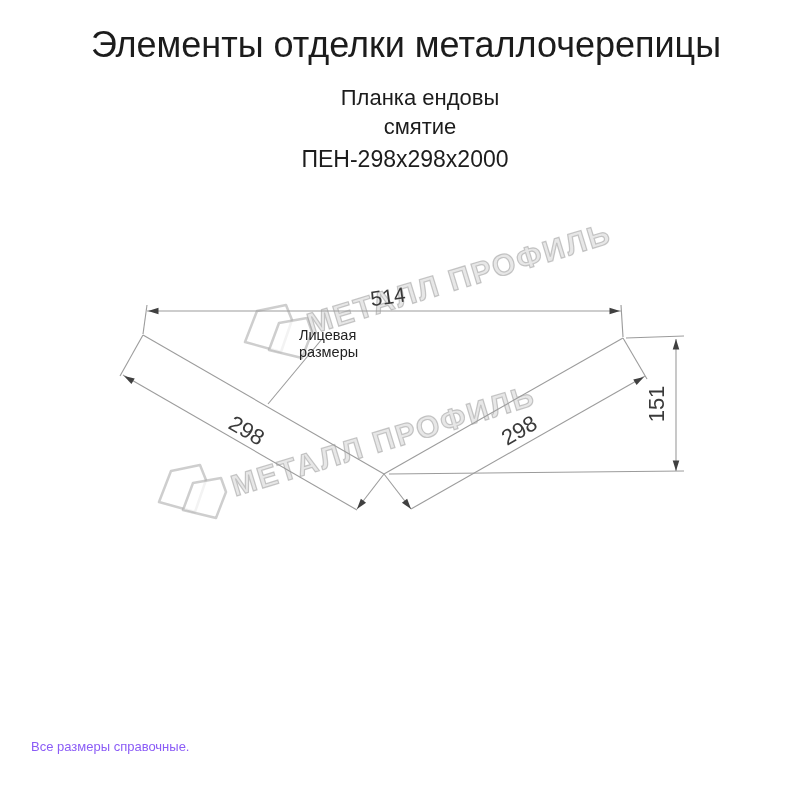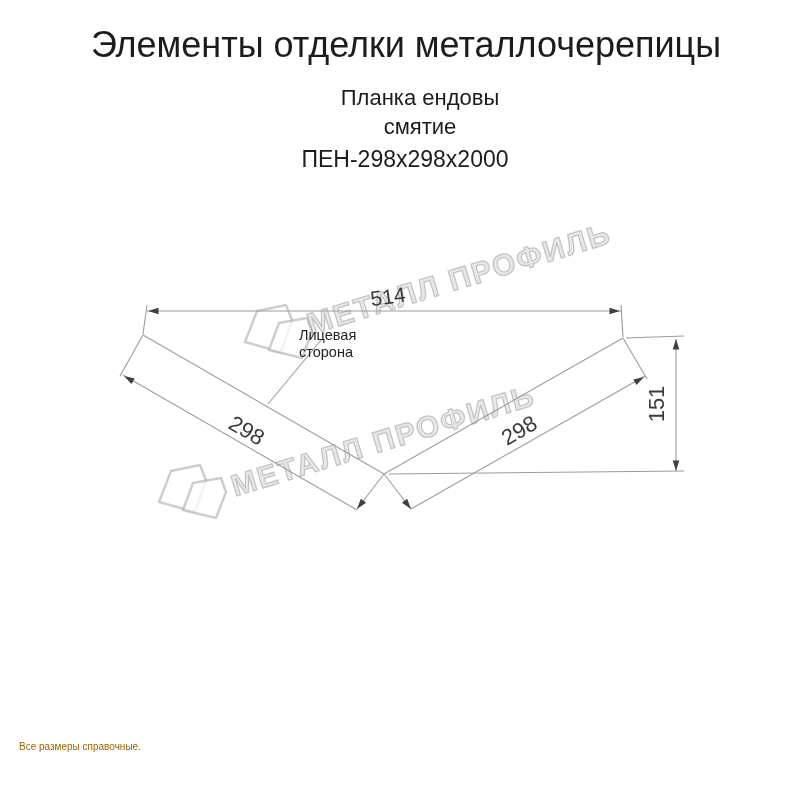--- a/index.html
+++ b/index.html
@@ -22,22 +22,22 @@
   .wm-logo { position:absolute; z-index:1; }
 
   
   .drawing-svg { position:absolute; left:0; top:0; z-index:2; }
   .dim-text { font-family:"Liberation Sans", sans-serif; font-size:22px; fill:#3a3a3a; }
   .dim-text-top { font-size:21px; }
   .face-label { position:absolute; left:299px; top:327px; width:122px; 
                 font-size:14.5px; line-height:17px; color:#232323; z-index:3; }
 
   
-  .footer { position:absolute; left:19px; top:736px; font-size:10px; line-height:22.5px;
-            color:#a16207; z-index:3; }
+  .footer { position:absolute; left:31px; top:736px; font-size:13px; line-height:22.5px;
+            color:#8b5cf6; z-index:3; }
 </style>
 </head>
 <body>
 
 <div class="page">
 
   <div class="title">Элементы отделки металлочерепицы</div>
   <div class="subtitle">
     <div>Планка ендовы</div>
     <div>смятие</div>
@@ -91,20 +91,20 @@
     </g>
 
     <text class="dim-text dim-text-top" x="388" y="304" text-anchor="middle" transform="rotate(-8 388 297)">514</text>
     <text class="dim-text" x="247" y="438" text-anchor="middle" transform="rotate(30 247 430)">298</text>
     <text class="dim-text" x="519" y="438" text-anchor="middle" transform="rotate(-30 519 430)">298</text>
     <text class="dim-text" x="664" y="404" text-anchor="middle" transform="rotate(-90 664 404)">151</text>
   </svg>
 
   <div class="face-label">
     <div>Лицевая</div>
-    <div>сторона</div>
+    <div>размеры</div>
   </div>
 
   <div class="footer">
     <div>Все размеры справочные.</div>
   </div>
 
 </div>
 
 </body></html>

